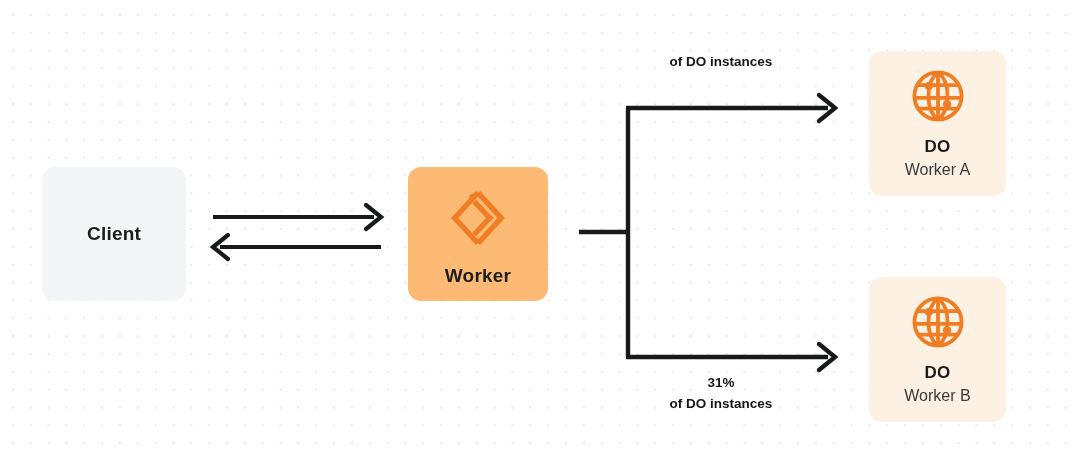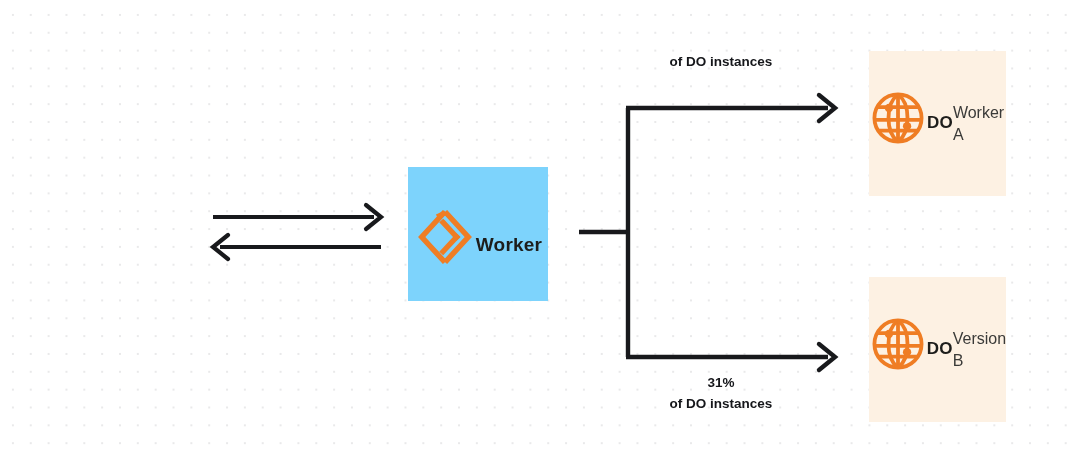--- a/index.html
+++ b/index.html
@@ -20,41 +20,41 @@
 
   #canvas {
     position: relative;
     width: 1072px;
     height: 452px;
   }
 
   
   .node {
     position: absolute;
-    border-radius: 0;
+    border-radius: 13px;
     display: flex;
-    flex-direction: row;
+    flex-direction: column;
     align-items: center;
     justify-content: center;
   }
 
   .node-client {
     left: 42px;
     top: 167px;
     width: 144px;
     height: 134px;
     background: #f4f5f7;
   }
 
   .node-worker {
     left: 408px;
     top: 167px;
     width: 140px;
     height: 134px;
-    background: #7dd3fc;
+    background: #fdba74;
     padding-top: 6px;
   }
 
   .node-do-a {
     left: 869px;
     top: 51px;
     width: 137px;
     height: 145px;
     background: #fdf1e3;
   }
@@ -165,20 +165,23 @@
 
   <div class="edge-label label-top">
     <div>of DO instances</div>
   </div>
 
   <div class="edge-label label-bottom">
     <div>31%</div>
     <div>of DO instances</div>
   </div>
 
+  <div class="node node-client">
+    <span class="node-title">Client</span>
+  </div>
 
   <div class="node node-worker">
     <span class="icon-box">
       <svg width="62" height="62" viewBox="0 0 64 64" aria-hidden="true">
 
         <path d="M30 8 L8 32 L30 56" fill="none" stroke="#ef7d24" stroke-width="5.6" stroke-linecap="square" stroke-linejoin="miter"></path>
         <path d="M34 8 L56 32 L34 56" fill="none" stroke="#ef7d24" stroke-width="5.6" stroke-linecap="square" stroke-linejoin="miter"></path>
         <path d="M26 10 L30 8" fill="none" stroke="#ef7d24" stroke-width="5.0" stroke-linecap="square"></path>
         <path d="M44 32 L30 47" fill="none" stroke="#ef7d24" stroke-width="5.6" stroke-linecap="square" stroke-linejoin="miter"></path>
         <path d="M30 17 L44 32" fill="none" stroke="#ef7d24" stroke-width="5.6" stroke-linecap="square" stroke-linejoin="miter"></path>
@@ -217,16 +220,16 @@
           <line x1="6" y1="34" x2="58" y2="34"></line>
           <line x1="10" y1="46" x2="54" y2="46"></line>
           <path d="M32 6 C18 16 18 48 32 58"></path>
           <path d="M32 6 C46 16 46 48 32 58"></path>
         </g>
         <circle cx="22" cy="21" r="4.6" fill="#ef7d24"></circle>
         <circle cx="42" cy="41" r="4.6" fill="#ef7d24"></circle>
       </svg>
     </span>
     <span class="node-title-sm">DO</span>
-    <span class="node-sub">Version B</span>
+    <span class="node-sub">Worker B</span>
   </div>
 
 </div>
 
 </body></html>

